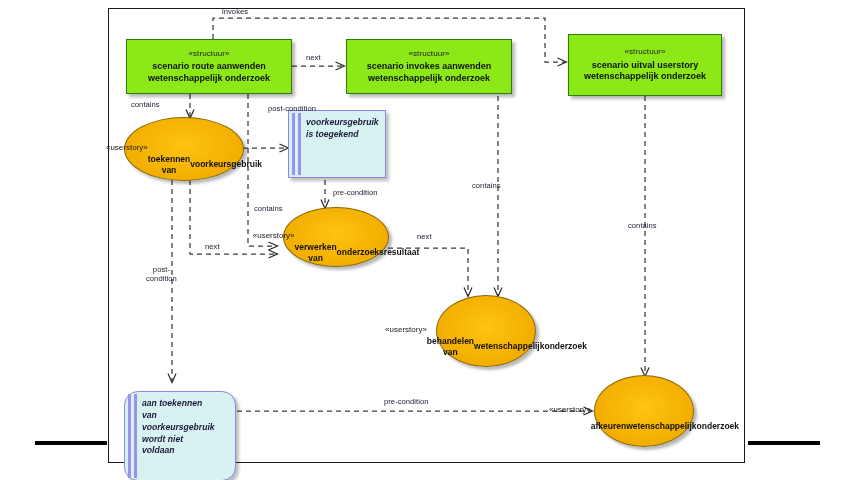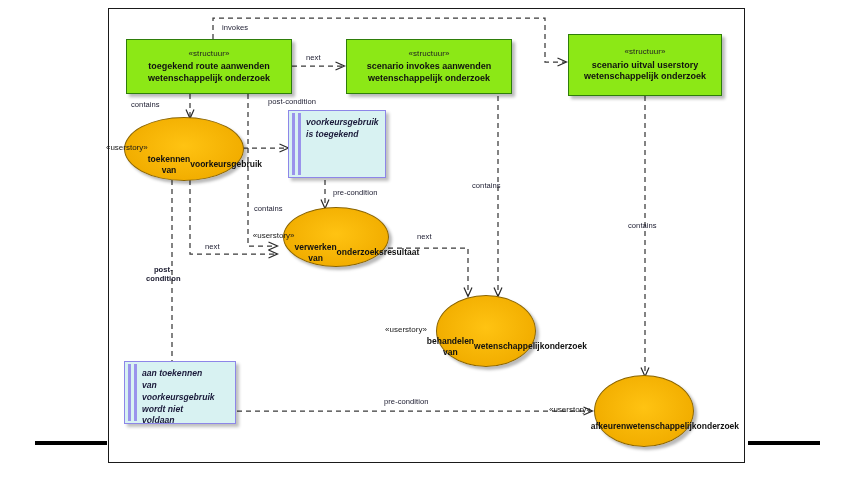--- a/index.html
+++ b/index.html
@@ -97,21 +97,21 @@
       <path d="M498,96 L498,296"></path>
 
       <path d="M645,96 L645,376"></path>
 
       <path d="M237,411 L592,411"></path>
     </g>
   </svg>
 
   <div class="node struct-box" style="left:126px;top:39px;width:166px;height:55px;">
     <div class="stereo">«structuur»</div>
-    <div class="ttl">toegekend route aanwenden</div>
+    <div class="ttl">scenario route aanwenden</div>
     <div class="ttl">wetenschappelijk onderzoek</div>
   </div>
 
   <div class="node struct-box" style="left:346px;top:39px;width:166px;height:55px;">
     <div class="stereo">«structuur»</div>
     <div class="ttl">scenario invokes aanwenden</div>
     <div class="ttl">wetenschappelijk onderzoek</div>
   </div>
 
   <div class="node struct-box" style="left:568px;top:34px;width:154px;height:62px;">
@@ -146,47 +146,47 @@
     <div class="ttl">onderzoek</div>
   </div>
 
   <div class="note-box" style="left:288px;top:110px;width:98px;height:68px;">
     <div class="stripe s1"></div>
     <div class="stripe s2"></div>
     <div class="note-text">voorkeursgebruik
 is toegekend</div>
   </div>
 
-  <div class="note-box" style="left:124px;top:361px;width:112px;height:63px;">
+  <div class="note-box" style="left:124px;top:391px;width:112px;height:90px;border-radius:14px;">
     <div class="stripe s1"></div>
     <div class="stripe s2"></div>
     <div class="note-text">aan toekennen
 van
 voorkeursgebruik
 wordt niet
 voldaan</div>
   </div>
 
-  <div class="edge-label" style="left:222px;top:24px;">invokes</div>
+  <div class="edge-label" style="left:222px;top:8px;">invokes</div>
 
   <div class="edge-label" style="left:306px;top:54px;">next</div>
 
   <div class="edge-label" style="left:131px;top:101px;">contains</div>
 
-  <div class="edge-label" style="left:228px;top:98px;padding-left:40px;">post-condition</div>
+  <div class="edge-label" style="left:228px;top:105px;padding-left:40px;">post-condition</div>
 
   <div class="edge-label" style="left:333px;top:189px;">pre-condition</div>
 
   <div class="edge-label" style="left:254px;top:205px;">contains</div>
 
   <div class="edge-label" style="left:205px;top:243px;">next</div>
 
   <div class="edge-label" style="left:417px;top:233px;">next</div>
 
-  <div class="edge-label" style="left:146px;top:266px;text-align:center;font-weight:bold;">post-
+  <div class="edge-label" style="left:146px;top:266px;text-align:center;">post-
 condition</div>
 
   <div class="edge-label" style="left:472px;top:182px;">contains</div>
 
   <div class="edge-label" style="left:628px;top:222px;">contains</div>
 
   <div class="edge-label" style="left:384px;top:398px;">pre-condition</div>
 
 </div>
 

